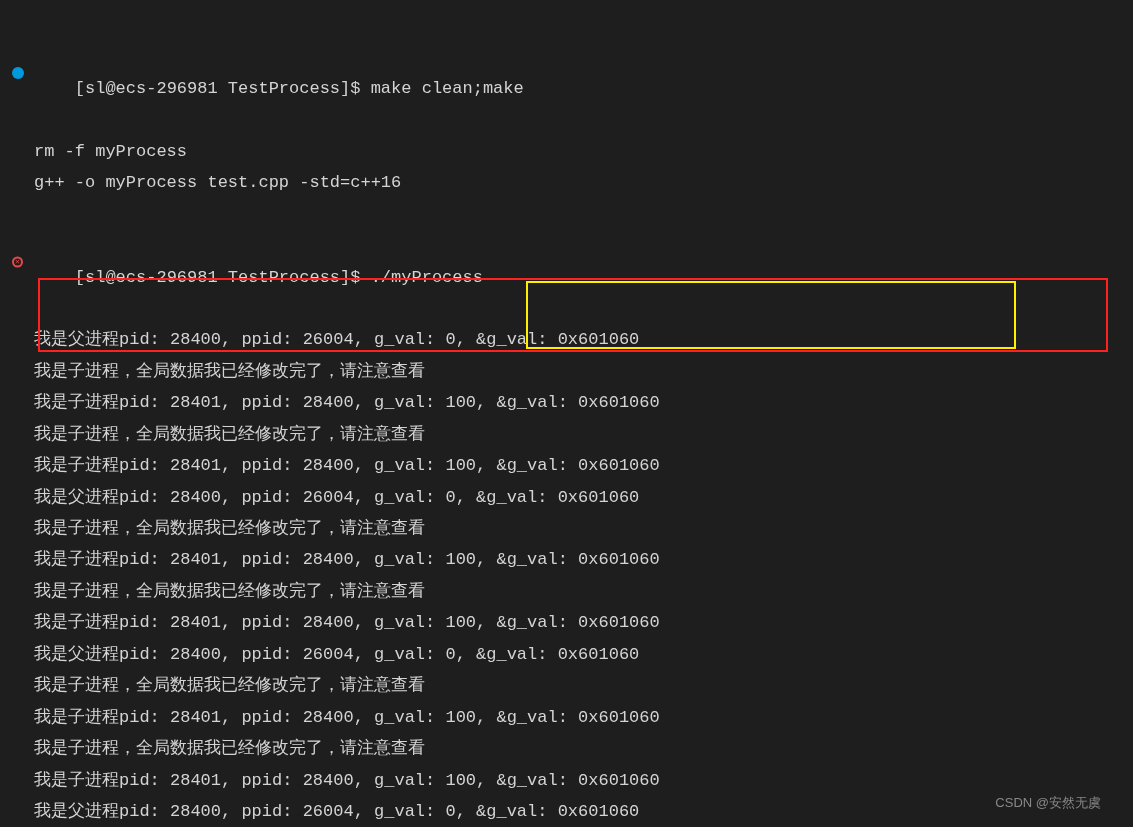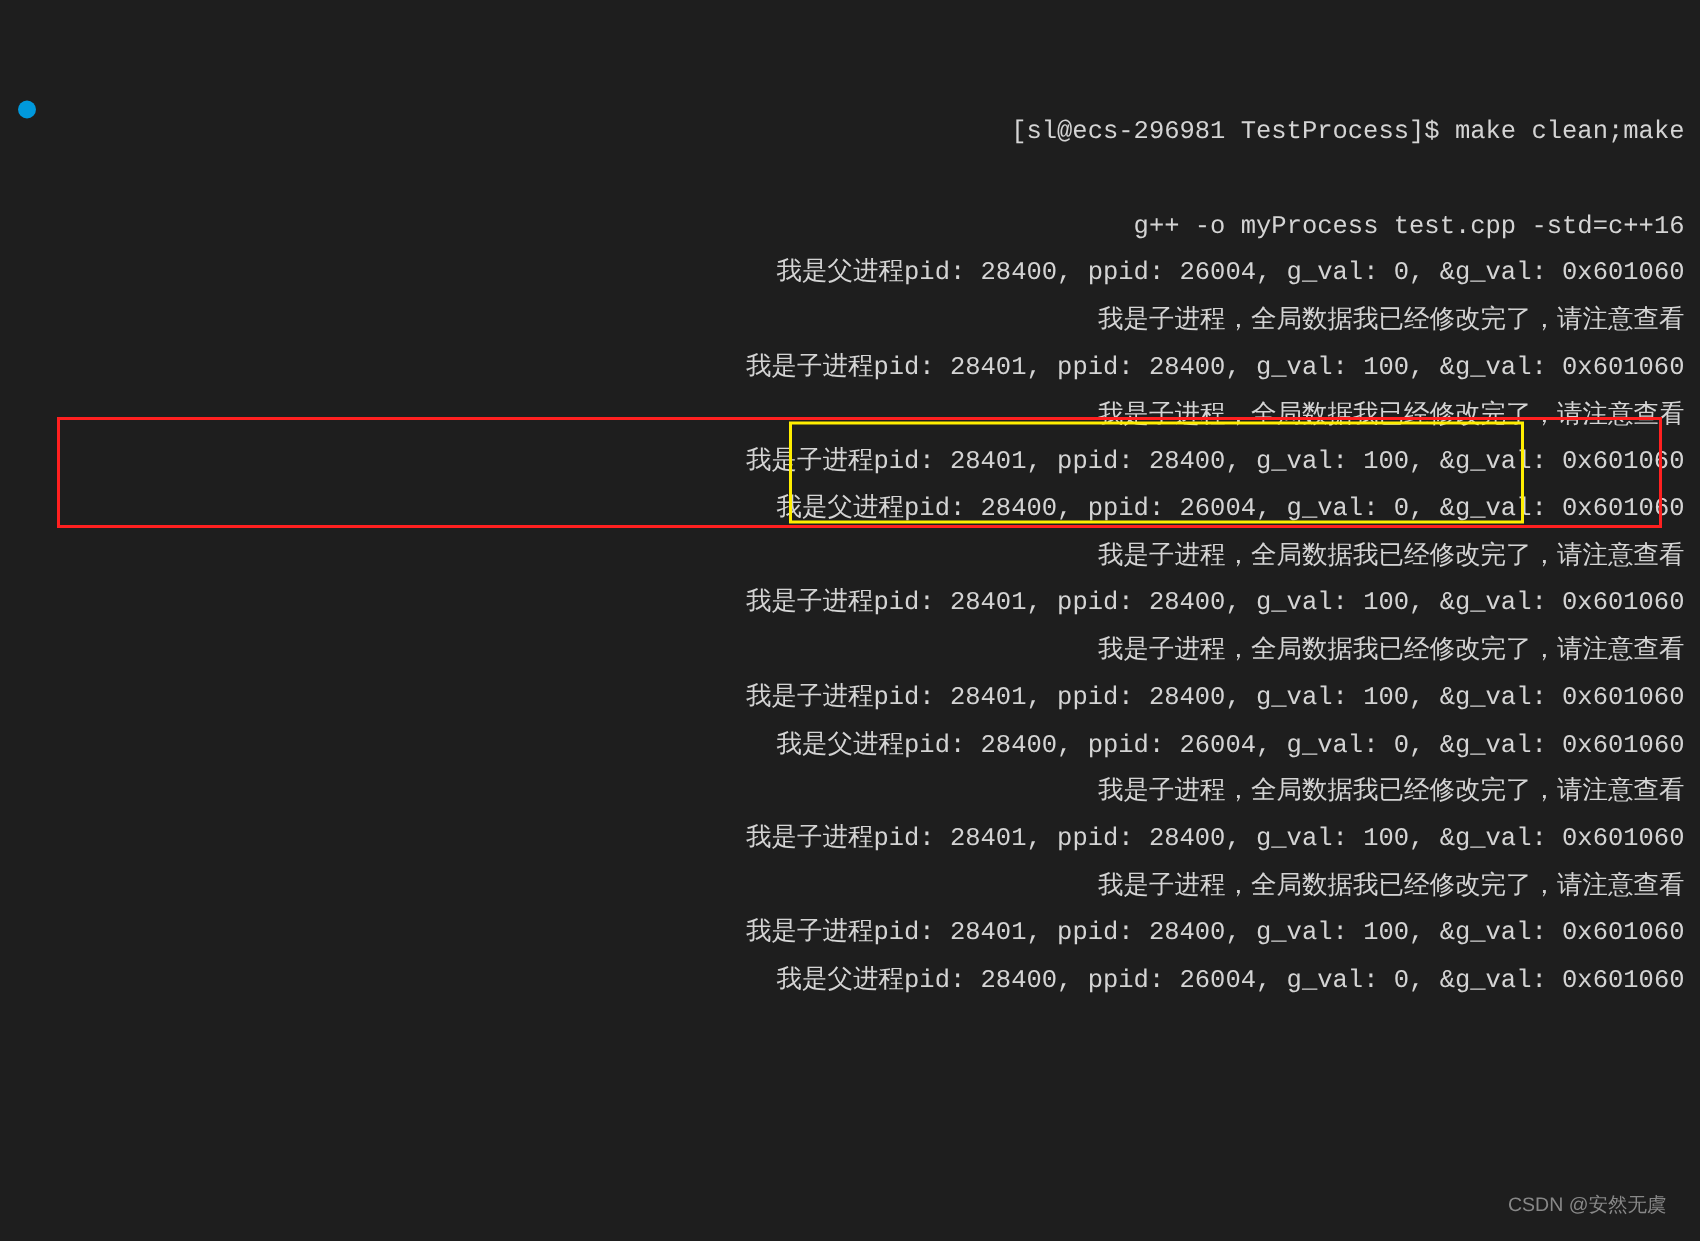--- a/index.html
+++ b/index.html
@@ -1,15 +1,15 @@
 <!DOCTYPE html>
 <html><head>
 <meta charset="utf-8">
 <style>
-  * { margin: 0; padding: 0; box-sizing: border-box; text-align: right; }
+  * { margin: 0; padding: 0; box-sizing: border-box; }
   body {
     background: #1e1e1e;
     color: #d4d4d4;
     font-family: "Consolas", "Courier New", monospace;
     font-size: 17px;
     line-height: 1.85;
     padding: 10px;
     width: 1133px;
     height: 827px;
     overflow: hidden;
@@ -40,39 +40,44 @@
     border: 2px solid #ff2020;
     pointer-events: none;
   }
   .hl-yellow {
     position: absolute;
     border: 2px solid #ffee00;
     pointer-events: none;
   }
   .watermark {
     position: absolute;
-    right: 22px;
+    right: 32px;
     bottom: 12px;
     color: #888;
     font-size: 13px;
     font-family: sans-serif;
   }
 </style>
 </head>
 <body>
 
 <div class="terminal">
 
   <div class="line">
     <span class="gutter dot-blue"></span>
     <span>[sl@ecs-296981 TestProcess]$ </span><span>make clean;make</span>
   </div>
 
+  <div class="line"><span>rm -f myProcess</span></div>
   <div class="line"><span>g++ -o myProcess test.cpp -std=c++16</span></div>
 
+  <div class="line">
+    <span class="gutter dot-red"></span>
+    <span>[sl@ecs-296981 TestProcess]$ </span><span>./myProcess</span>
+  </div>
 
   <div class="line"><span>我是父进程pid: 28400, ppid: 26004, g_val: 0, &amp;g_val: 0x601060</span></div>
   <div class="line"><span>我是子进程，全局数据我已经修改完了，请注意查看</span></div>
   <div class="line"><span>我是子进程pid: 28401, ppid: 28400, g_val: 100, &amp;g_val: 0x601060</span></div>
   <div class="line"><span>我是子进程，全局数据我已经修改完了，请注意查看</span></div>
   <div class="line"><span>我是子进程pid: 28401, ppid: 28400, g_val: 100, &amp;g_val: 0x601060</span></div>
   <div class="line"><span>我是父进程pid: 28400, ppid: 26004, g_val: 0, &amp;g_val: 0x601060</span></div>
   <div class="line"><span>我是子进程，全局数据我已经修改完了，请注意查看</span></div>
   <div class="line"><span>我是子进程pid: 28401, ppid: 28400, g_val: 100, &amp;g_val: 0x601060</span></div>
   <div class="line"><span>我是子进程，全局数据我已经修改完了，请注意查看</span></div>

